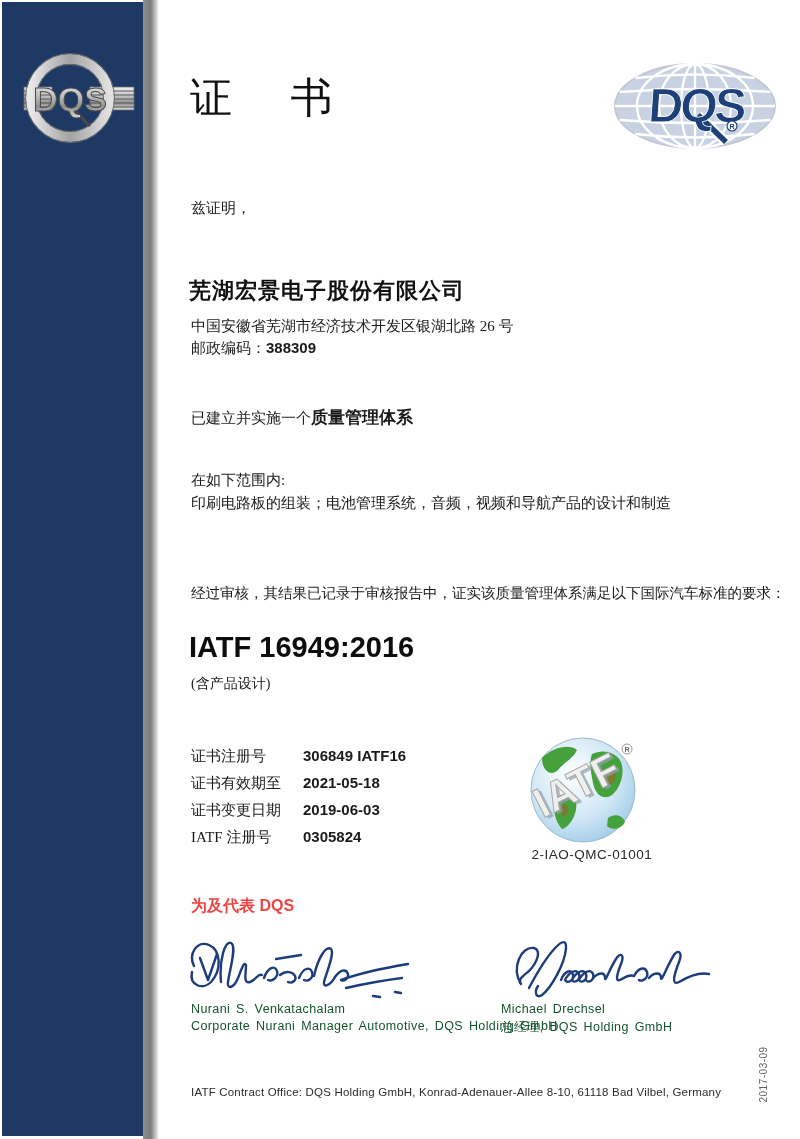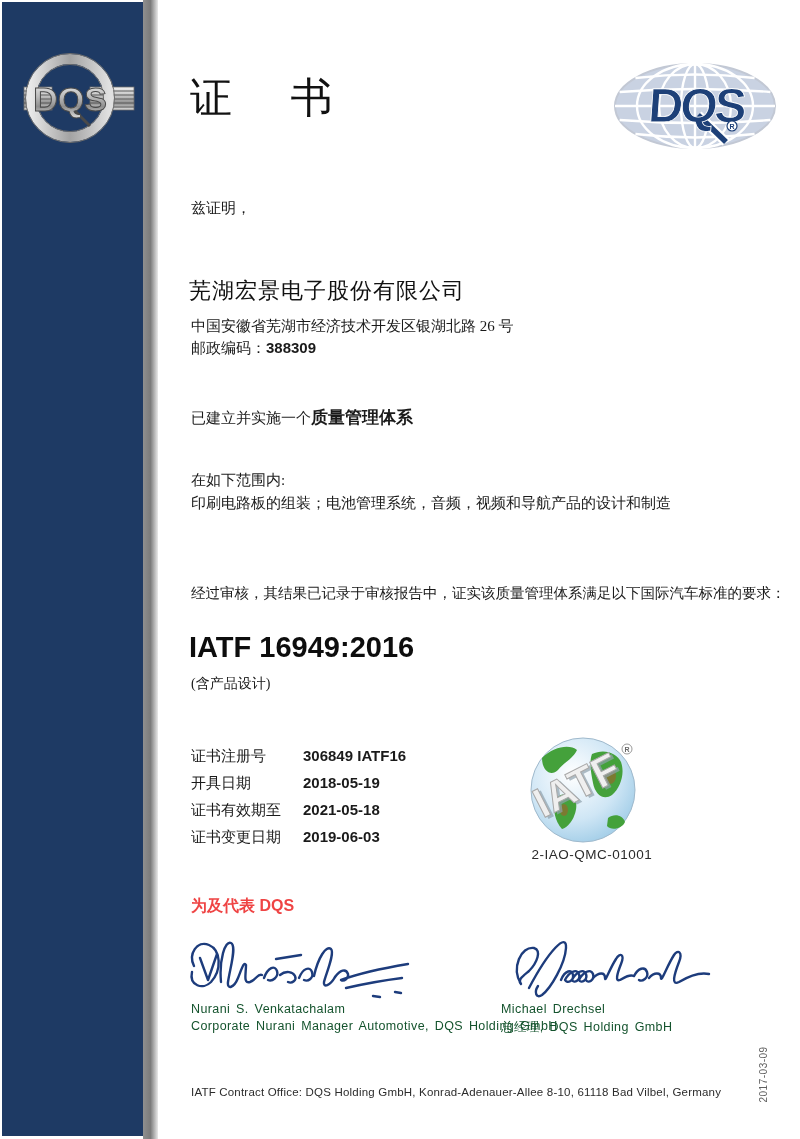--- a/index.html
+++ b/index.html
@@ -11,21 +11,21 @@
   .abs{position:absolute;}
   
   .band{left:2px;top:2px;height:1134px;width:141px;background:#1e3a64;}
   .band-shadow{left:143px;top:0;height:1139px;width:15px;
     background:linear-gradient(90deg,#8f8f8f 0%,#7b7b7b 50%,#e9e9e9 100%);}
   
   .cert-title{left:190px;top:70px;font-size:42px;letter-spacing:2px;word-spacing:44px;color:#111;}
   .intro{left:191px;top:199px;font-size:15px;}
   
   .company-name{left:189px;top:276px;font-family:"Liberation Sans","DejaVu Sans",sans-serif;
-    font-weight:normal;font-size:22px;letter-spacing:1px;color:#111;text-align:center;}
+    font-weight:bold;font-size:22px;letter-spacing:1px;color:#111;text-align:center;}
   .company-address{left:191px;top:317px;font-size:15px;}
   .postal-line{left:191px;top:339px;font-size:15px;}
   .postal-code{font-family:"Liberation Sans","DejaVu Sans",sans-serif;font-weight:bold;font-size:15px;}
   
   .system-line{left:191px;top:406px;font-size:15px;}
   .system-line .emph{font-family:"Liberation Sans","DejaVu Sans",sans-serif;font-weight:bold;font-size:17px;}
   .scope-label{left:191px;top:471px;font-size:15px;}
   .scope-text{left:191px;top:494px;font-size:15px;}
   .audit-line{left:191px;top:584px;font-size:14.5px;}
   .standard-name{left:189px;top:631px;font-family:"Liberation Sans","DejaVu Sans",sans-serif;
@@ -153,30 +153,30 @@
 
 <div class="abs standard-name">IATF 16949:2016</div>
 <div class="abs standard-note">(含产品设计)</div>
 
 <div class="abs details">
   <div class="row">
     <span class="lbl">证书注册号</span>
     <span class="val">306849 IATF16</span>
   </div>
   <div class="row">
-    <span class="lbl">开具日期</span>
-    <span class="val">2018-05-19</span>
-  </div>
-  <div class="row">
     <span class="lbl">证书有效期至</span>
     <span class="val">2021-05-18</span>
   </div>
   <div class="row">
     <span class="lbl">证书变更日期</span>
     <span class="val">2019-06-03</span>
+  </div>
+  <div class="row">
+    <span class="lbl">IATF 注册号</span>
+    <span class="val">0305824</span>
   </div>
 </div>
 
 <div class="abs iatf-logo">
   <svg width="118" height="112" viewBox="0 0 118 112">
     <defs>
       <radialGradient id="gblue" cx="0.4" cy="0.35" r="0.8">
         <stop offset="0" stop-color="#ffffff"></stop>
           <stop offset="0.55" stop-color="#cfe6f5"></stop>
         <stop offset="1" stop-color="#8fc3e2"></stop>

